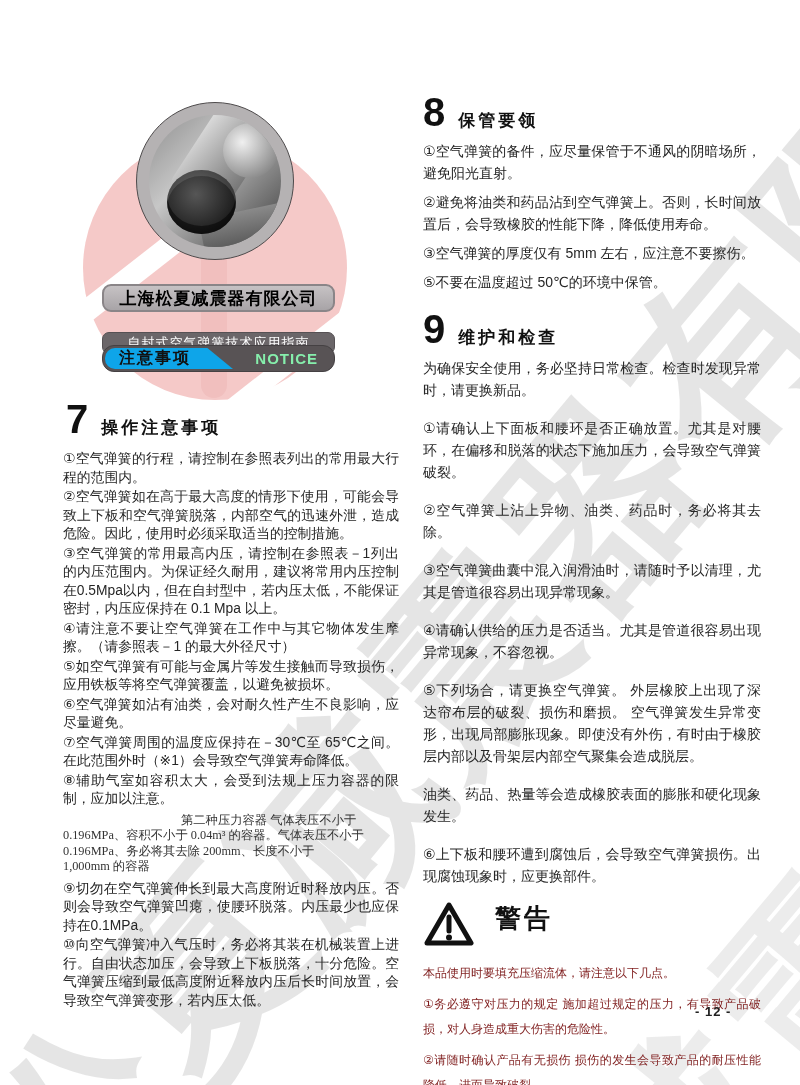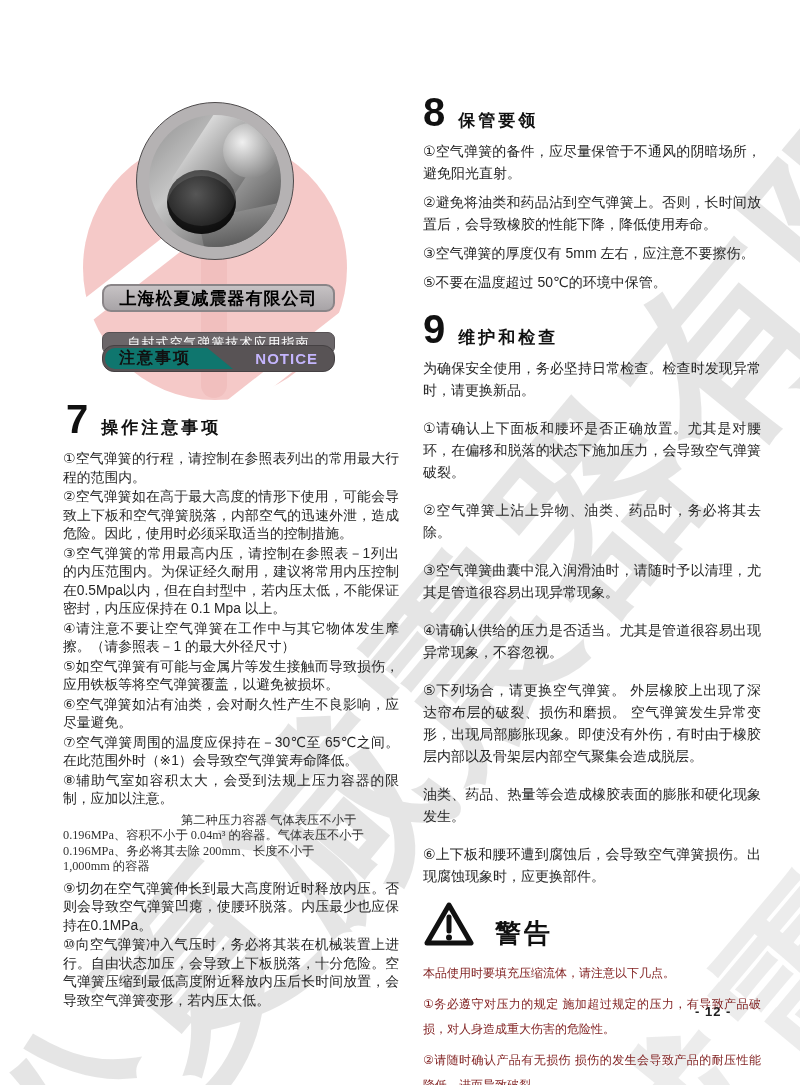--- a/index.html
+++ b/index.html
@@ -56,48 +56,48 @@
     position:absolute;left:102px;top:316px;width:233px;height:22px;box-sizing:border-box;
     background:#6b6669;border:1px solid #565154;border-radius:7px;
     display:flex;align-items:center;justify-content:center;
     font-size:13px;color:#ffffff;letter-spacing:1px;margin-top:16px;
   }
   .box-notice{
     position:absolute;left:102px;top:345px;width:233px;height:27px;box-sizing:border-box;
     background:#585355;border-radius:12px;overflow:hidden;border:1px solid #454143;
   }
   .notice-left{
-    position:absolute;left:2px;top:2px;bottom:2px;width:128px;background:#0f766e;
+    position:absolute;left:2px;top:2px;bottom:2px;width:128px;background:#0ea5e9;
     border-radius:10px 0 0 10px;
     clip-path:polygon(0 0,80% 0,100% 100%,0 100%);
     display:flex;align-items:center;
     font-size:16px;font-weight:bold;color:#111;letter-spacing:2px;
     padding-left:14px;box-sizing:border-box;
   }
   .notice-right{
     position:absolute;right:16px;top:0;bottom:0;display:flex;align-items:center;
-    font-size:15px;font-weight:bold;color:#c4b5fd;letter-spacing:1px;
+    font-size:15px;font-weight:bold;color:#86efac;letter-spacing:1px;
   }
   
   .col-left-head{position:absolute;left:66px;top:399px;width:333px;}
   .col-left-body{position:absolute;left:63px;top:450px;width:336px;}
   .col-right{position:absolute;left:423px;top:92px;width:338px;}
   .sec-head{display:flex;align-items:baseline;gap:13px;margin:0 0 8px 0;color:#111;}
   .sec-num{font-size:40px;font-weight:900;line-height:1;}
   .sec-title{font-size:17px;font-weight:800;letter-spacing:3px;}
   
   .col-left-body p{margin:0 0 1px 0;font-size:13.8px;line-height:18.5px;text-align:justify;color:#262626;}
   .list8 p{margin:0 0 7px 0;font-size:14px;line-height:22px;text-align:justify;color:#262626;}
   .list9 p{margin:16px 0 7px 0;font-size:14px;line-height:22px;text-align:justify;color:#262626;}
   .intro9{margin:0 0 8px 0;font-size:14px;line-height:22px;text-align:justify;color:#262626;}
   .smallprint{font-family:"Liberation Serif","DejaVu Serif",serif;font-size:12.3px;line-height:15.5px;color:#333;margin:4px 0 5px 0;}
   .smallprint div:first-child{padding-left:118px;}
   
   .warn{margin-top:14px;}
-  .warn-head{display:flex;align-items:flex-end;gap:20px;margin:0 0 10px 0;}
+  .warn-head{display:flex;align-items:flex-start;gap:20px;margin:0 0 10px 0;}
   .warn-title{font-size:26px;font-weight:800;letter-spacing:3px;color:#111;}
   .warn-body p{margin:0 0 6px 0;font-size:12px;line-height:25px;text-align:justify;color:#7f1d1d;}
   
   .pagenum{position:absolute;left:695px;top:1004px;font-size:13px;font-weight:bold;color:#222;letter-spacing:1px;z-index:2;}
 </style>
 </head>
 <body>
 
 <div class="wm wm-text" id="wm1">上海松夏减震器有限公司</div>
 <div class="wm wm-text" id="wm2">上海松夏减震器有限公司</div>

